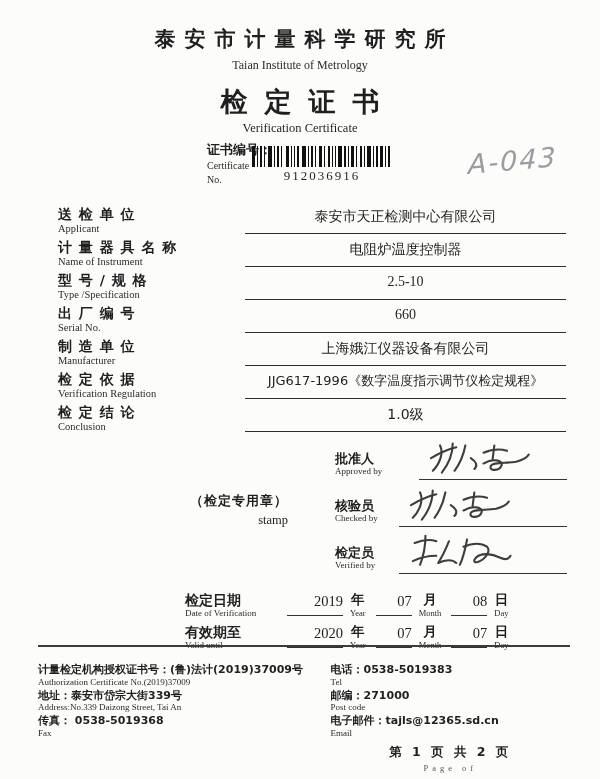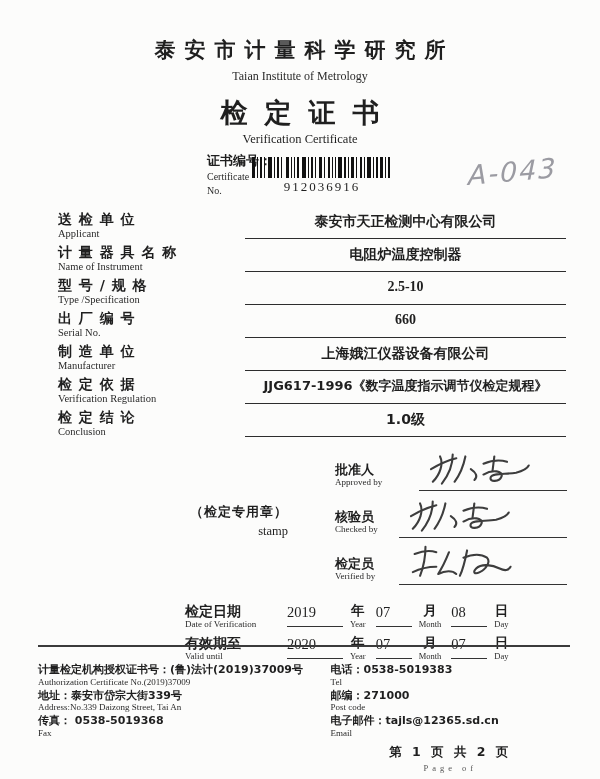--- a/index.html
+++ b/index.html
@@ -9,21 +9,21 @@
     width:600px; height:779px;
     margin:0 auto;
     background:#fcfcfb;
     color:#1f1f1f;
     font-family:"Liberation Serif", serif;
     overflow:hidden;
   }
   .cjk { font-family:"DejaVu Sans", sans-serif; }
 
   
-  .header { padding-top:36px; text-align:center; }
+  .header { padding-top:25px; text-align:center; }
   .inst-cn { font-size:21px; font-weight:bold; letter-spacing:9px; text-indent:9px; }
   .inst-en { font-size:12px; margin-top:5px; color:#2a2a2a; }
   .title-cn { font-size:27px; font-weight:bold; letter-spacing:17px; text-indent:17px; margin-top:11px; }
   .title-en { font-size:12.5px; margin-top:1px; }
 
   
   .certno { position:relative; height:54px; margin-top:7px; }
   .certno-labels { position:absolute; left:160px; top:0; line-height:1.1;margin-left:47px; }
   .certno-cn { font-size:13px; font-weight:bold; }
   .certno-en { font-size:10px; margin-top:3px; color:#2a2a2a; }
@@ -33,30 +33,29 @@
   .handmark {
     position:absolute; left:468px; top:2px;
     font-family:"DejaVu Sans", sans-serif;
     font-size:27px; font-style:italic; font-weight:300;
     color:#9b9ba2; transform:rotate(-5deg) skewX(-6deg);
     letter-spacing:2px;
   }
 
   
   .fields { margin:4px 34px 0 58px; }
-  .f-row { display:flex; align-items:flex-start; height:33px; }
+  .f-row { display:flex; align-items:flex-end; height:33px; }
   .f-label { width:187px; line-height:1.05; }
   .f-cn { font-size:14px; font-weight:bold; letter-spacing:1px; }
   .f-en { font-size:10.5px; margin-top:1px; color:#2a2a2a; }
   .f-value {
     flex:1; text-align:center; font-size:14px;
     height:27px; line-height:18px;
     border-bottom:1.5px solid #2d2d2d;
     white-space:nowrap;
-    font-weight:bold;
   }
   .f-value.small { font-size:13px; }
 
   
   .sigzone { position:relative; height:143px; margin-top:8px; }
   .stamp { position:absolute; left:128px; top:52px; width:160px; text-align:right; }
   .stamp-cn { font-size:13px; font-weight:bold; letter-spacing:1px; }
   .stamp-en { font-size:12.5px; margin-top:3px; }
   .sig-row { position:absolute; left:335px; width:232px; display:flex; }
   .sig-row.r0 { top:0;gap:20px; } .sig-row.r1 { top:47px; } .sig-row.r2 { top:94px; }
@@ -66,21 +65,21 @@
   .sig-line { flex:1; position:relative; height:40px; border-bottom:1.5px solid #333; }
   .sig-line svg { position:absolute; left:4px; bottom:1px; width:130px; height:38px; }
   .scribble { stroke:#3d3d3d; stroke-width:2.3; fill:none; stroke-linecap:round; stroke-linejoin:round; }
 
   
   .dates { margin:10px 0 0 185px; }
   .d-row { display:flex; align-items:flex-start; margin-bottom:7px; }
   .d-label { width:102px; line-height:1.05; }
   .d-cn { font-size:14px; font-weight:bold; }
   .d-en { font-size:9px; color:#2a2a2a; margin-top:1px; }
-  .d-val { text-align:left; font-size:14.5px; border-bottom:1.3px solid #333; padding-bottom:5px; }
+  .d-val { text-align:right; font-size:14.5px; border-bottom:1.3px solid #333; padding-bottom:5px; }
   .d-val.year { width:56px; }
   .d-val.mo { width:36px; margin-left:10px; }
   .d-unit { margin-left:7px; text-align:center; line-height:1; }
   .d-unit-cn { font-size:13.5px; font-weight:bold; }
   .d-unit-en { font-size:8.5px; color:#2a2a2a; margin-top:2px; }
 
   
   .footer {
     position:absolute; left:38px; right:30px; top:645px;
     border-top:2px solid #3b3b3b; padding-top:16px;

